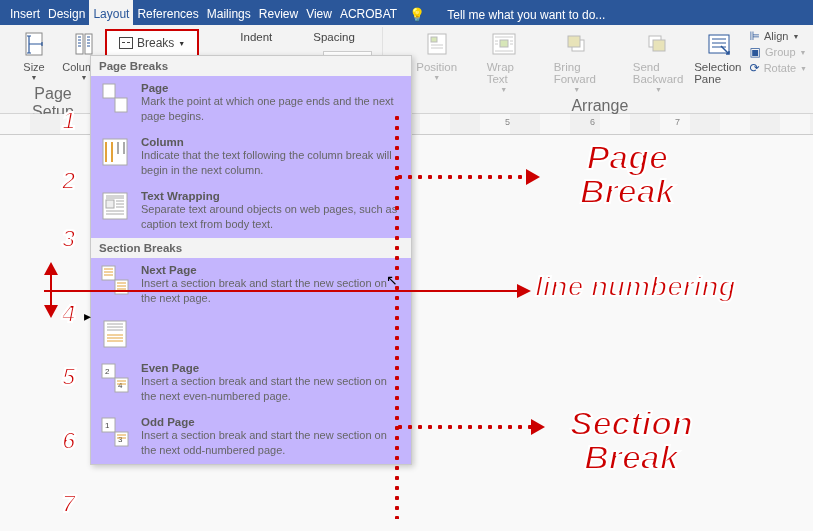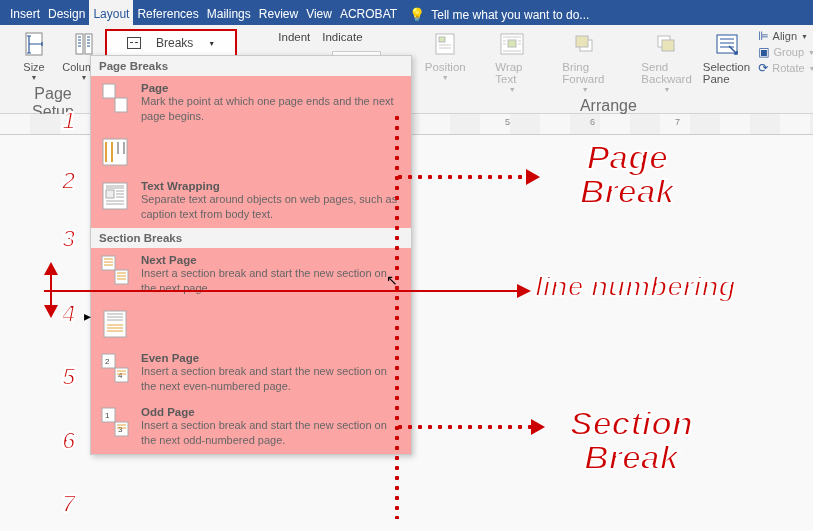--- a/index.html
+++ b/index.html
@@ -37,21 +37,21 @@
 .tab:first-child {
   padding-left: 10px;
 }
 .tab.last {
   flex: 1;
   display: flex;
   align-items: center;
   padding-left: 8px;
 }
 .tell {
-  margin-left: 6px;
+  margin-left: 22px;
 }
 
 
 .ribbon {
   display: flex;
   background: #f3f3f3;
   height: 88px;
   border-bottom: 1px solid #d4d4d4;
   font-size: 11.5px;
   color: #555;
@@ -83,23 +83,23 @@
 }
 .rbtn .ico {
   width: 30px; height: 30px; display: flex; align-items:center; justify-content:center; margin-bottom:2px;
 }
 .rbtn.small { font-size: 11px; }
 .rbtn .drop { font-size: 7px; margin-top: 1px; }
 .rbtn.disabled { color: #b3b3b3; margin-left: 23px; }
 .breaks {
   display: inline-flex;
   align-items: center;
-  gap: 15px;
+  gap: 4px;
   border: 2px solid #c00;
-  padding: 1px 20px;
+  padding: 1px 12px;
   background: #fefefe;
   height: 22px;
   font-size: 12px;
   color: #444;
   text-align: center;
 }
 .breaks .sq {
   width: 12px;
   height: 10px;
   border: 1px solid #444;
@@ -153,21 +153,21 @@
   font-size:9px;
   color:#888;
 }
 .ruler span { position:absolute; top:3px;}
 
 .menu {
   position: absolute;
   left: 90px;
   top: 55px;
   width: 320px;
-  background: #fca5a5;
+  background: #c4b5fd;
   border: 1px solid #c9c9c9;
   box-shadow: 2px 2px 6px rgba(0,0,0,.2);
   font-size: 11.5px;
   color: #444;
   z-index: 20;
 }
 .menu .header {
   background: #f3f3f3;
   padding: 4px 8px;
   font-weight: 600;
@@ -340,21 +340,21 @@
         <span data-name="breaks-label">Breaks</span>
         <span class="car" data-name="chevron-down-icon">▼</span>
       </div>
     </div>
 
     <div class="rgroup" style="width:120px;padding-top:6px;padding-left:35px;" data-name="indent-area">
       <div data-name="indent-label" style="color:#444;">Indent</div>
     </div>
 
     <div class="rgroup" style="width:90px;padding-top:6px;" data-name="spacing-area">
-      <div data-name="spacing-label" style="color:#444;">Indicate</div>
+      <div data-name="spacing-label" style="color:#444;">Spacing</div>
       <div class="spinrow" style="margin-top:8px;">
         <span class="arrow" data-name="spacing-before-icon">↕</span>
         <div class="spin" data-name="spacing-before-input">
           <span class="val" data-name="spacing-before-value">0 pt</span>
           <span class="ud" data-name="spinner-controls">▲<br>▼</span>
         </div>
       </div>
       <div class="spinrow">
         <span class="arrow" data-name="spacing-after-icon">↕</span>
         <div class="spin" data-name="spacing-after-input">
@@ -465,20 +465,24 @@
     </div>
 
     <div class="item" data-name="menu-item-column">
       <div class="mico" data-name="column-icon">
         <svg width="32" height="32">
             <rect x="4" y="3" width="24" height="26" fill="#fff" stroke="#aaa"></rect>
             <path d="M7 6v20M13 6v20" stroke="#e3a23a" stroke-width="2"></path>
             <path d="M19 6v12M25 6v12" stroke="#aaa" stroke-width="2"></path>
           </svg>
       </div>
+      <div class="txt" data-name="menu-text">
+        <div class="ttl" data-name="item-title">Column</div>
+        <div class="desc" data-name="item-desc">Indicate that the text following the column break will begin in the next column.</div>
+      </div>
     </div>
 
     <div class="item" data-name="menu-item-text-wrapping">
       <div class="mico" data-name="text-wrapping-icon">
         <svg width="32" height="32">
             <rect x="4" y="3" width="24" height="26" fill="#fff" stroke="#aaa"></rect>
             <rect x="7" y="10" width="8" height="8" fill="#eee" stroke="#aaa"></rect>
             <path d="M7 6h18M7 8h18M17 11h8M17 14h8M17 17h8M7 21h18M7 24h18" stroke="#aaa"></path>
           </svg>
       </div>

